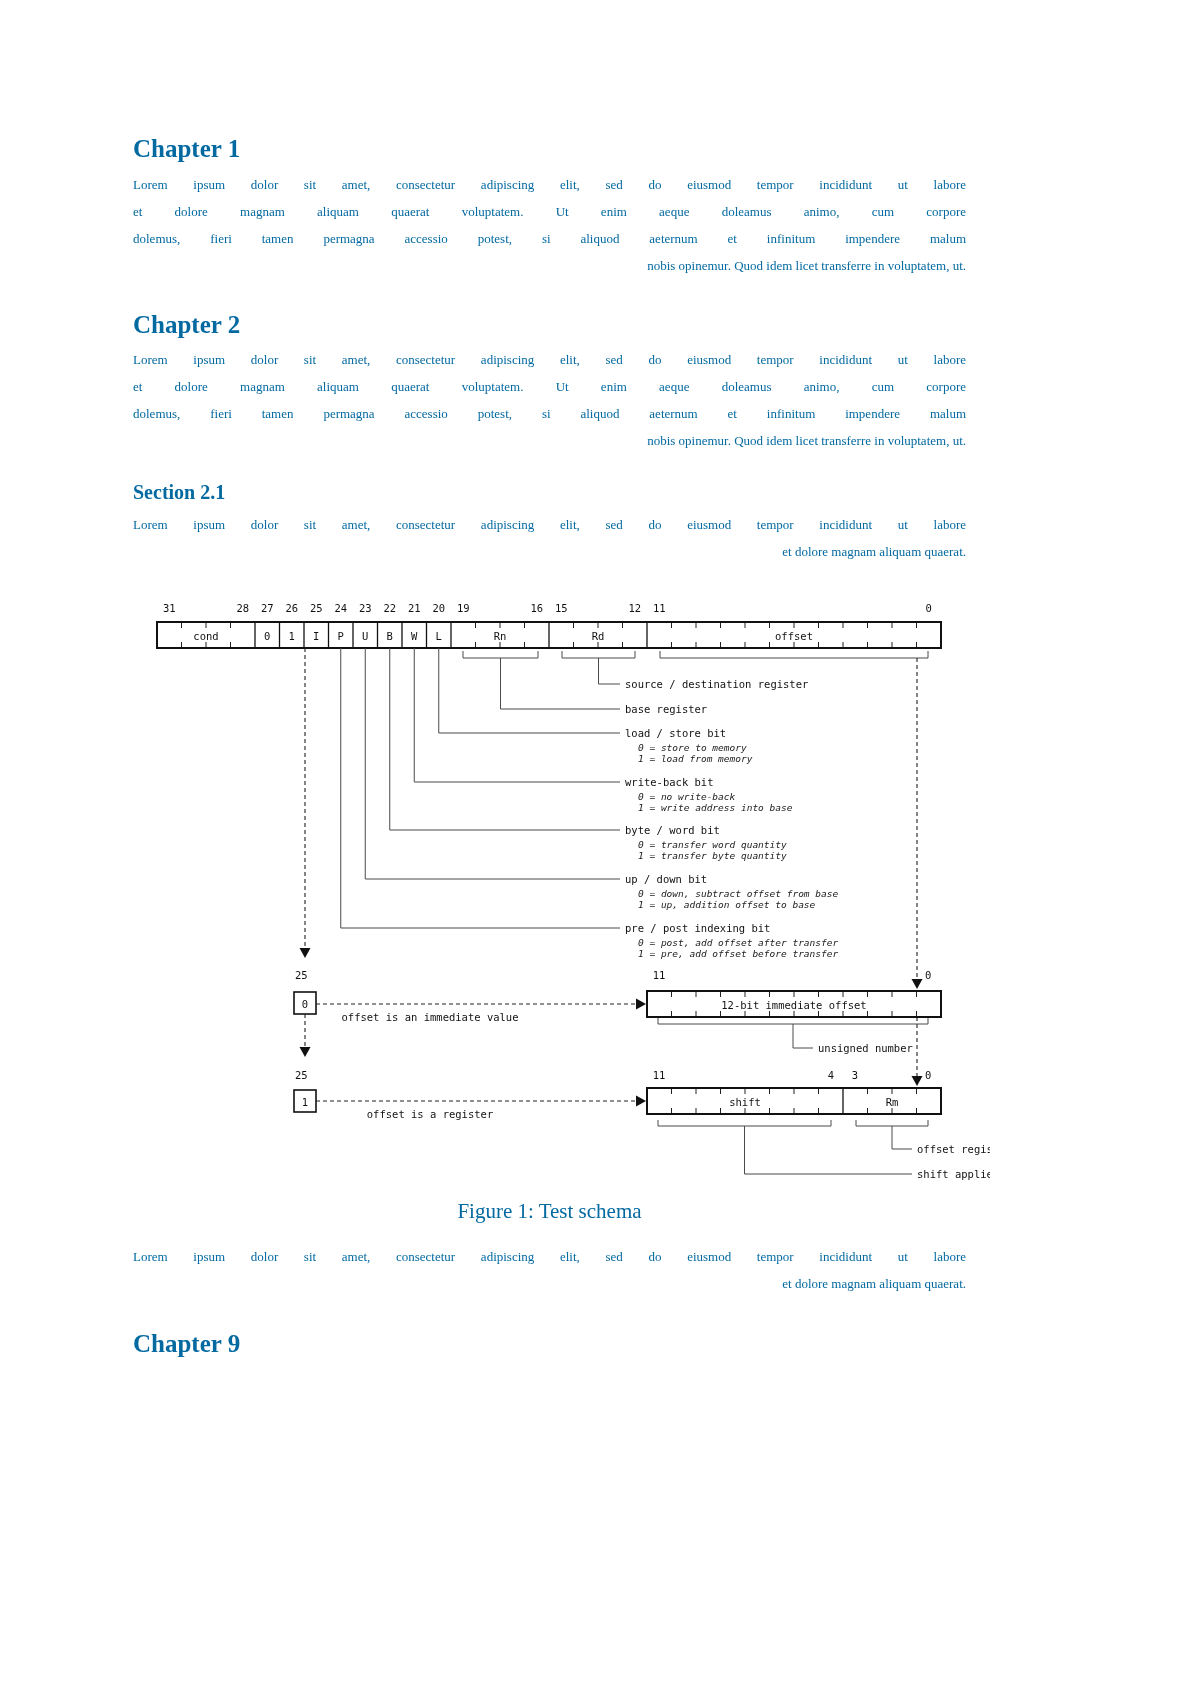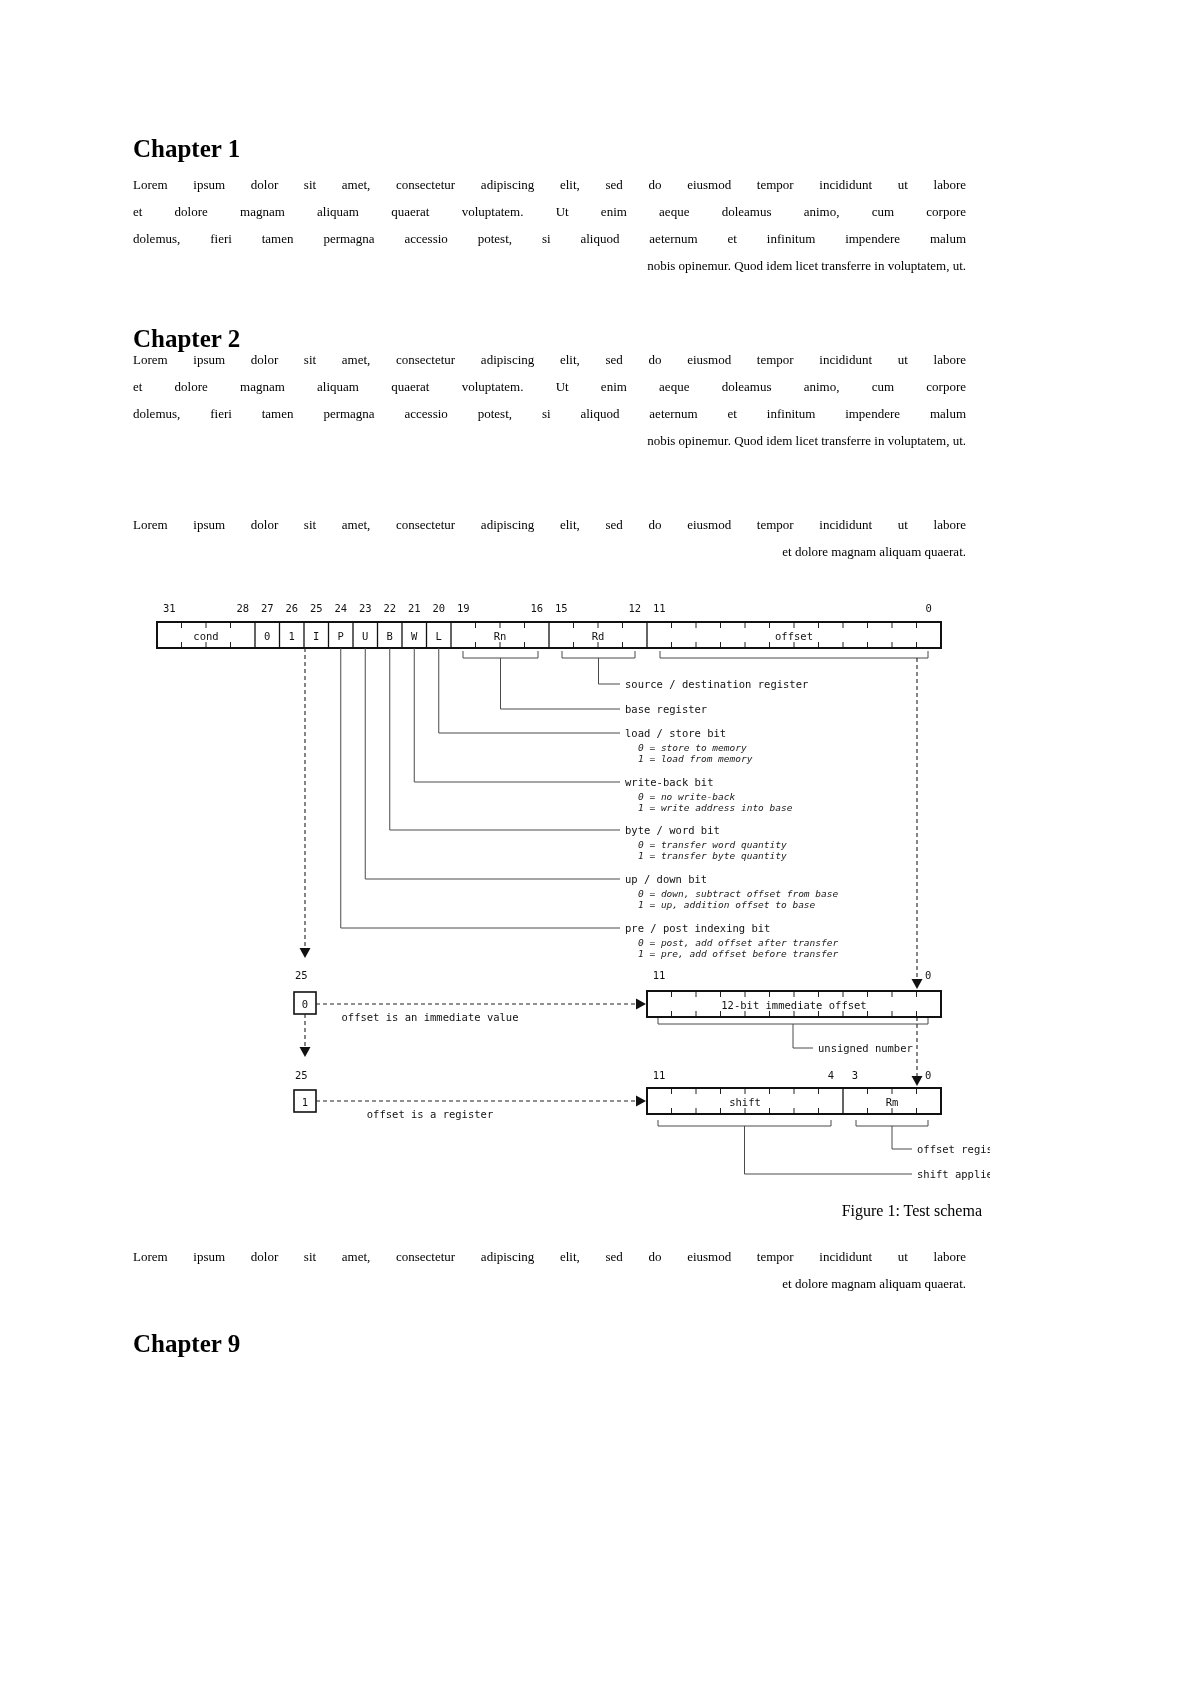--- a/index.html
+++ b/index.html
@@ -1,23 +1,23 @@
 <!DOCTYPE html>
 <html><head>
 <meta charset="utf-8">
 <style>
   html,body{margin:0;padding:0;background:#ffffff;}
   .page{position:relative;width:990px;height:1684px;background:#fff;
-        font-family:"Liberation Serif",serif;color:#000000;overflow:hidden;border-radius:26px;}
+        font-family:"Liberation Serif",serif;color:#0369a1;overflow:hidden;border-radius:26px;}
   .h-chapter{position:absolute;left:133px;width:833px;font-size:25px;font-weight:700;line-height:30px;}
   .h-section{position:absolute;left:133px;width:833px;font-size:20px;font-weight:700;line-height:24px;}
   .para{position:absolute;left:133px;width:833px;font-size:13px;line-height:27px;}
   .para .jl{text-align:justify;text-align-last:justify;}
   .para .ll{text-align:right;}
-  .caption{position:absolute;left:149px;width:833px;text-align:right;font-size:16px;line-height:22px;}
+  .caption{position:absolute;left:133px;width:833px;text-align:center;font-size:21px;line-height:22px;}
   #figure-svg{position:absolute;left:0;top:0;pointer-events:none;}
   
   .box{fill:none;stroke:#111;stroke-width:2px;}
   .selbox{fill:none;stroke:#111;stroke-width:1.6px;}
   .divln{stroke:#111;stroke-width:1.3px;}
   .tick{stroke:#222;stroke-width:1px;}
   .gln{stroke:#4a4a4a;stroke-width:1px;fill:none;}
   .dln{stroke:#222;stroke-width:1.1px;fill:none;stroke-dasharray:4 3;}
   .arr{fill:#111;stroke:none;}
   text.mono{font:10.5px "DejaVu Sans Mono",monospace;fill:#111;}
@@ -29,28 +29,29 @@
 <div class="page">
 
   <div class="h-chapter" style="top:134px">Chapter 1</div>
   <div class="para" style="top:171px">
       <div class="jl">Lorem ipsum dolor sit amet, consectetur adipiscing elit, sed do eiusmod tempor incididunt ut labore</div>
       <div class="jl">et dolore magnam aliquam quaerat voluptatem. Ut enim aeque doleamus animo, cum corpore</div>
       <div class="jl">dolemus, fieri tamen permagna accessio potest, si aliquod aeternum et infinitum impendere malum</div>
       <div class="ll">nobis opinemur. Quod idem licet transferre in voluptatem, ut.</div>
     </div>
 
-  <div class="h-chapter" style="top:324px">Chapter 2</div>
+  <div class="h-chapter" style="top:310px">Chapter 2</div>
   <div class="para" style="top:346px">
       <div class="jl">Lorem ipsum dolor sit amet, consectetur adipiscing elit, sed do eiusmod tempor incididunt ut labore</div>
       <div class="jl">et dolore magnam aliquam quaerat voluptatem. Ut enim aeque doleamus animo, cum corpore</div>
       <div class="jl">dolemus, fieri tamen permagna accessio potest, si aliquod aeternum et infinitum impendere malum</div>
       <div class="ll">nobis opinemur. Quod idem licet transferre in voluptatem, ut.</div>
     </div>
 
+  <div class="h-section" style="top:480px">Section 2.1</div>
   <div class="para" style="top:511px">
       <div class="jl">Lorem ipsum dolor sit amet, consectetur adipiscing elit, sed do eiusmod tempor incididunt ut labore</div>
       <div class="ll">et dolore magnam aliquam quaerat.</div>
     </div>
 
   <svg id="figure-svg" width="1191" height="1684" viewBox="0 0 1191 1684">
       <g>
         <text x="169.25" y="612" class="mono" text-anchor="middle">31</text>
         <text x="242.75" y="612" class="mono" text-anchor="middle">28</text>
         <text x="267.25" y="612" class="mono" text-anchor="middle">27</text>

